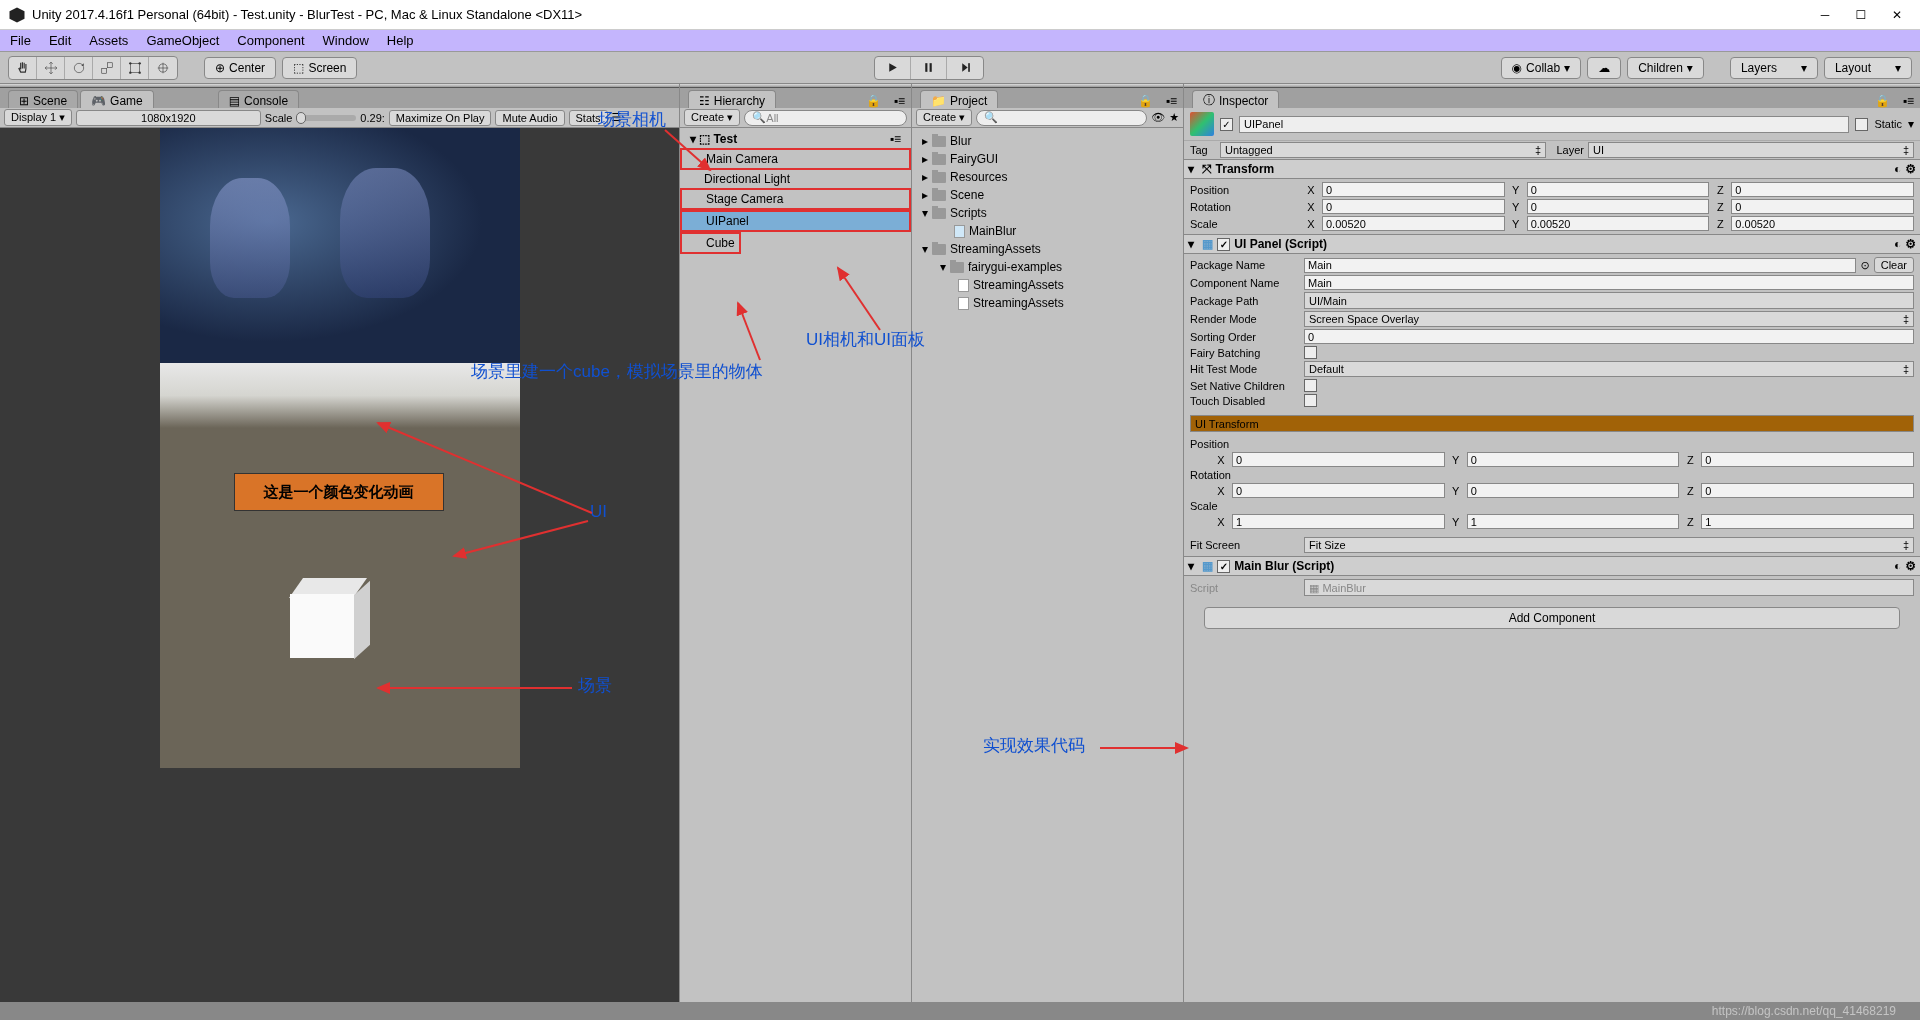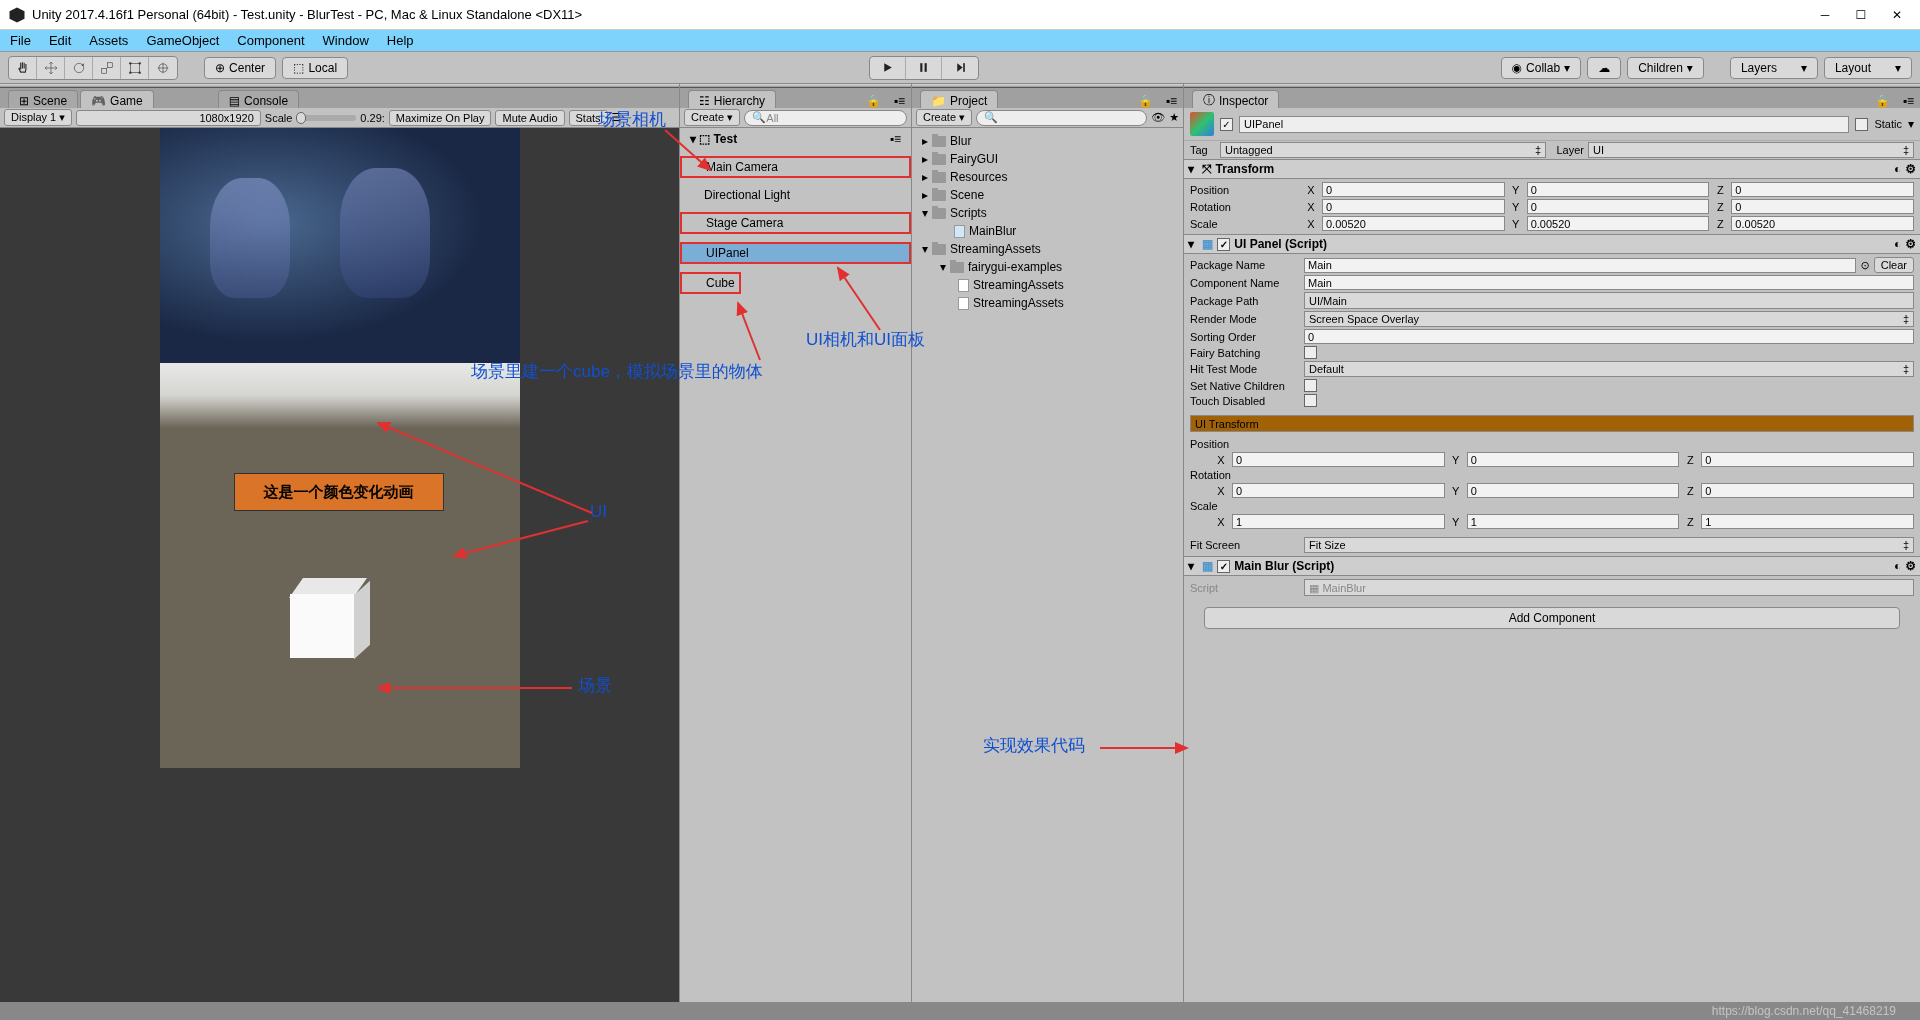--- a/index.html
+++ b/index.html
@@ -2,21 +2,21 @@
 <html><head>
 <meta charset="utf-8">
 <style>
 * { margin:0; padding:0; box-sizing:border-box; font-family:Arial,sans-serif; }
 body { background:#c2c2c2; font-size:12px; color:#000; overflow:hidden; width:1920px; height:1020px; position:relative; }
 .titlebar { height:30px; background:#fff; display:flex; align-items:center; padding:0 8px; border-bottom:1px solid #ccc; }
 .titlebar .logo { width:18px; height:18px; margin-right:6px; }
 .titlebar .title { flex:1; font-size:13px; }
 .titlebar .winbtns { display:flex; gap:22px; padding-right:8px; }
 .titlebar .winbtn { width:14px; height:14px; display:flex; align-items:center; justify-content:center; cursor:pointer; }
-.menubar { height:22px; background:#7dd3fc; display:flex; align-items:center; padding:0 10px; gap:18px; border-bottom:1px solid #999; font-size:13px; }
+.menubar { height:22px; background:#c4b5fd; display:flex; align-items:center; padding:0 10px; gap:18px; border-bottom:1px solid #999; font-size:13px; }
 .menubar span { cursor:pointer; }
 .toolbar { height:32px; background:#c2c2c2; display:flex; align-items:center; padding:2px 8px; border-bottom:1px solid #888; gap:6px; }
 .toolgroup { display:flex; border:1px solid #888; border-radius:4px; background:#d9d9d9; overflow:hidden; }
 .toolgroup .btn { width:28px; height:22px; display:flex; align-items:center; justify-content:center; border-right:1px solid #aaa; cursor:pointer; }
 .toolgroup .btn:last-child { border-right:none; }
 .pillbtn { height:22px; padding:0 10px; border:1px solid #888; border-radius:4px; background:#d9d9d9; display:flex; align-items:center; gap:4px; cursor:pointer; font-size:12px; }
 .spacer { flex:1; }
 .playgroup { display:flex; border:1px solid #888; border-radius:4px; background:#d9d9d9; overflow:hidden; }
 .playgroup .pbtn { width:36px; height:22px; display:flex; align-items:center; justify-content:center; border-right:1px solid #aaa; cursor:pointer; }
 .playgroup .pbtn:last-child { border-right:none; }
@@ -36,21 +36,21 @@
 .fantasy::after { content:""; position:absolute; left:180px; top:40px; width:90px; height:130px; background:linear-gradient(#7788bb,#334477); border-radius:40% 40% 30% 30%; opacity:0.6; }
 .ground { position:absolute; top:300px; left:0; right:0; bottom:0; background:#6b6558; }
 .horizon { position:absolute; top:235px; left:0; right:0; height:65px; background:linear-gradient(#e8e8e8,#d5d5d0,#6b6558); }
 .orangebox { position:absolute; top:345px; left:74px; width:210px; height:38px; background:#d97428; border:1px solid #333; display:flex; align-items:center; justify-content:center; color:#000; font-size:15px; font-weight:bold; }
 .cube { position:absolute; top:450px; left:130px; width:80px; height:80px; }
 .cube .front { position:absolute; width:64px; height:64px; background:#fafafa; left:0; top:16px; }
 .cube .top { position:absolute; width:64px; height:20px; background:#e8e8e8; left:6px; top:0; transform:skewX(-35deg); }
 .cube .side { position:absolute; width:16px; height:64px; background:#d0d0d0; left:64px; top:10px; transform:skewY(-42deg); }
 .hierarchy { width:232px; }
 .tree { padding:2px 0; font-size:12px; }
-.tree .node { padding:2px 4px 2px 24px; cursor:pointer;margin-top:8px; }
+.tree .node { padding:2px 4px 2px 24px; cursor:pointer; }
 .tree .node.sel { background:#7baed6; }
 .tree .root { padding:2px 4px 2px 10px; font-weight:bold; display:flex; align-items:center; gap:3px; }
 .redbox { border:2px solid #e03030; }
 .project { width:272px; }
 .ptree { padding:4px 0; font-size:12px; }
 .ptree .pnode { padding:2px 4px 2px 10px; display:flex; align-items:center; gap:4px; cursor:pointer; }
 .ptree .pnode.l1 { padding-left:10px; }
 .ptree .pnode.l2 { padding-left:28px; }
 .ptree .pnode.l3 { padding-left:46px; }
 .foldericon { width:14px; height:11px; background:#999; border-radius:1px; position:relative; }
@@ -145,21 +145,21 @@
         </svg>
       </div>
   </div>
   <div style="width:14px"></div>
   <div class="pillbtn">
       <span>⊕</span>
       <span>Center</span>
     </div>
   <div class="pillbtn">
       <span>⬚</span>
-      <span>Local</span>
+      <span>Screen</span>
     </div>
   <div class="spacer"></div>
   <div class="playgroup">
     <div class="pbtn">
         <svg width="13" height="13" viewBox="0 0 24 24">
           <polygon points="6,4 20,12 6,20" fill="#222"></polygon>
         </svg>
       </div>
     <div class="pbtn">
         <svg width="13" height="13" viewBox="0 0 24 24">
@@ -212,21 +212,21 @@
           <span>Game</span>
         </div>
       <div style="width:60px"></div>
       <div class="tab inactive">
           <span>▤</span>
           <span>Console</span>
         </div>
     </div>
     <div class="subbar">
       <div class="subbtn"><span>Display 1</span> ▾</div>
-      <div class="subbtn" style="width:185px; text-align:right"><span>1080x1920</span></div>
+      <div class="subbtn" style="width:185px; text-align:center"><span>1080x1920</span></div>
       <span>Scale</span>
       <div class="slider">
           <div class="thumb"></div>
         </div>
       <span>0.29:</span>
       <div class="subbtn">Maximize On Play</div>
       <div class="subbtn">Mute Audio</div>
       <div class="subbtn">Stats</div>
       <span>☰</span>
     </div>

